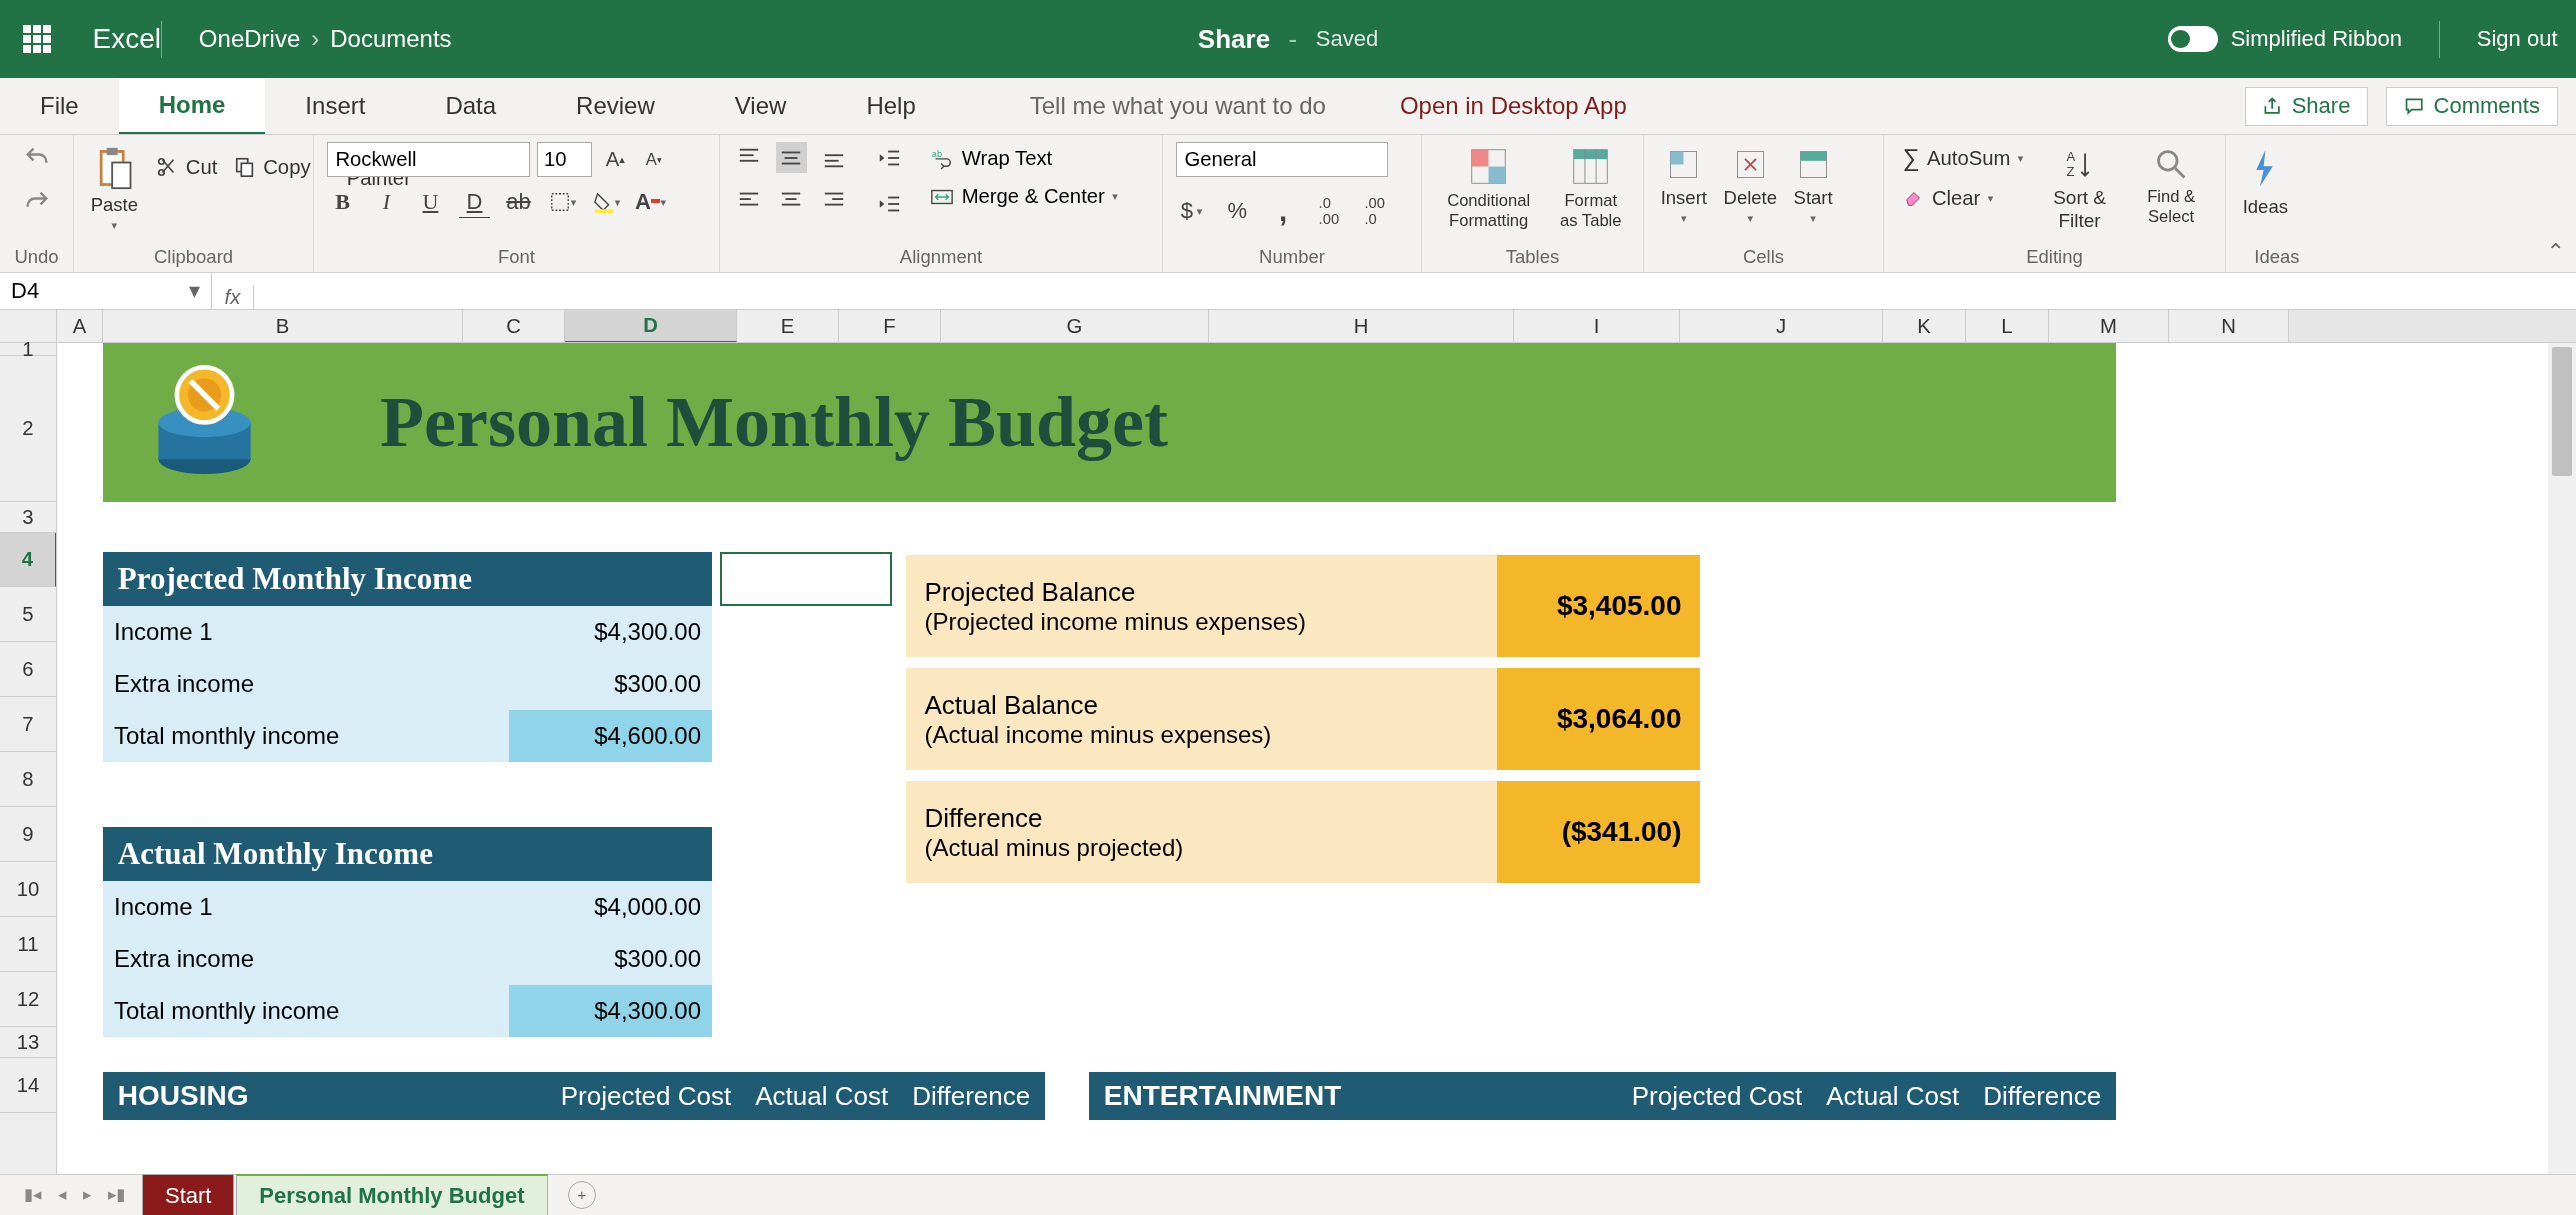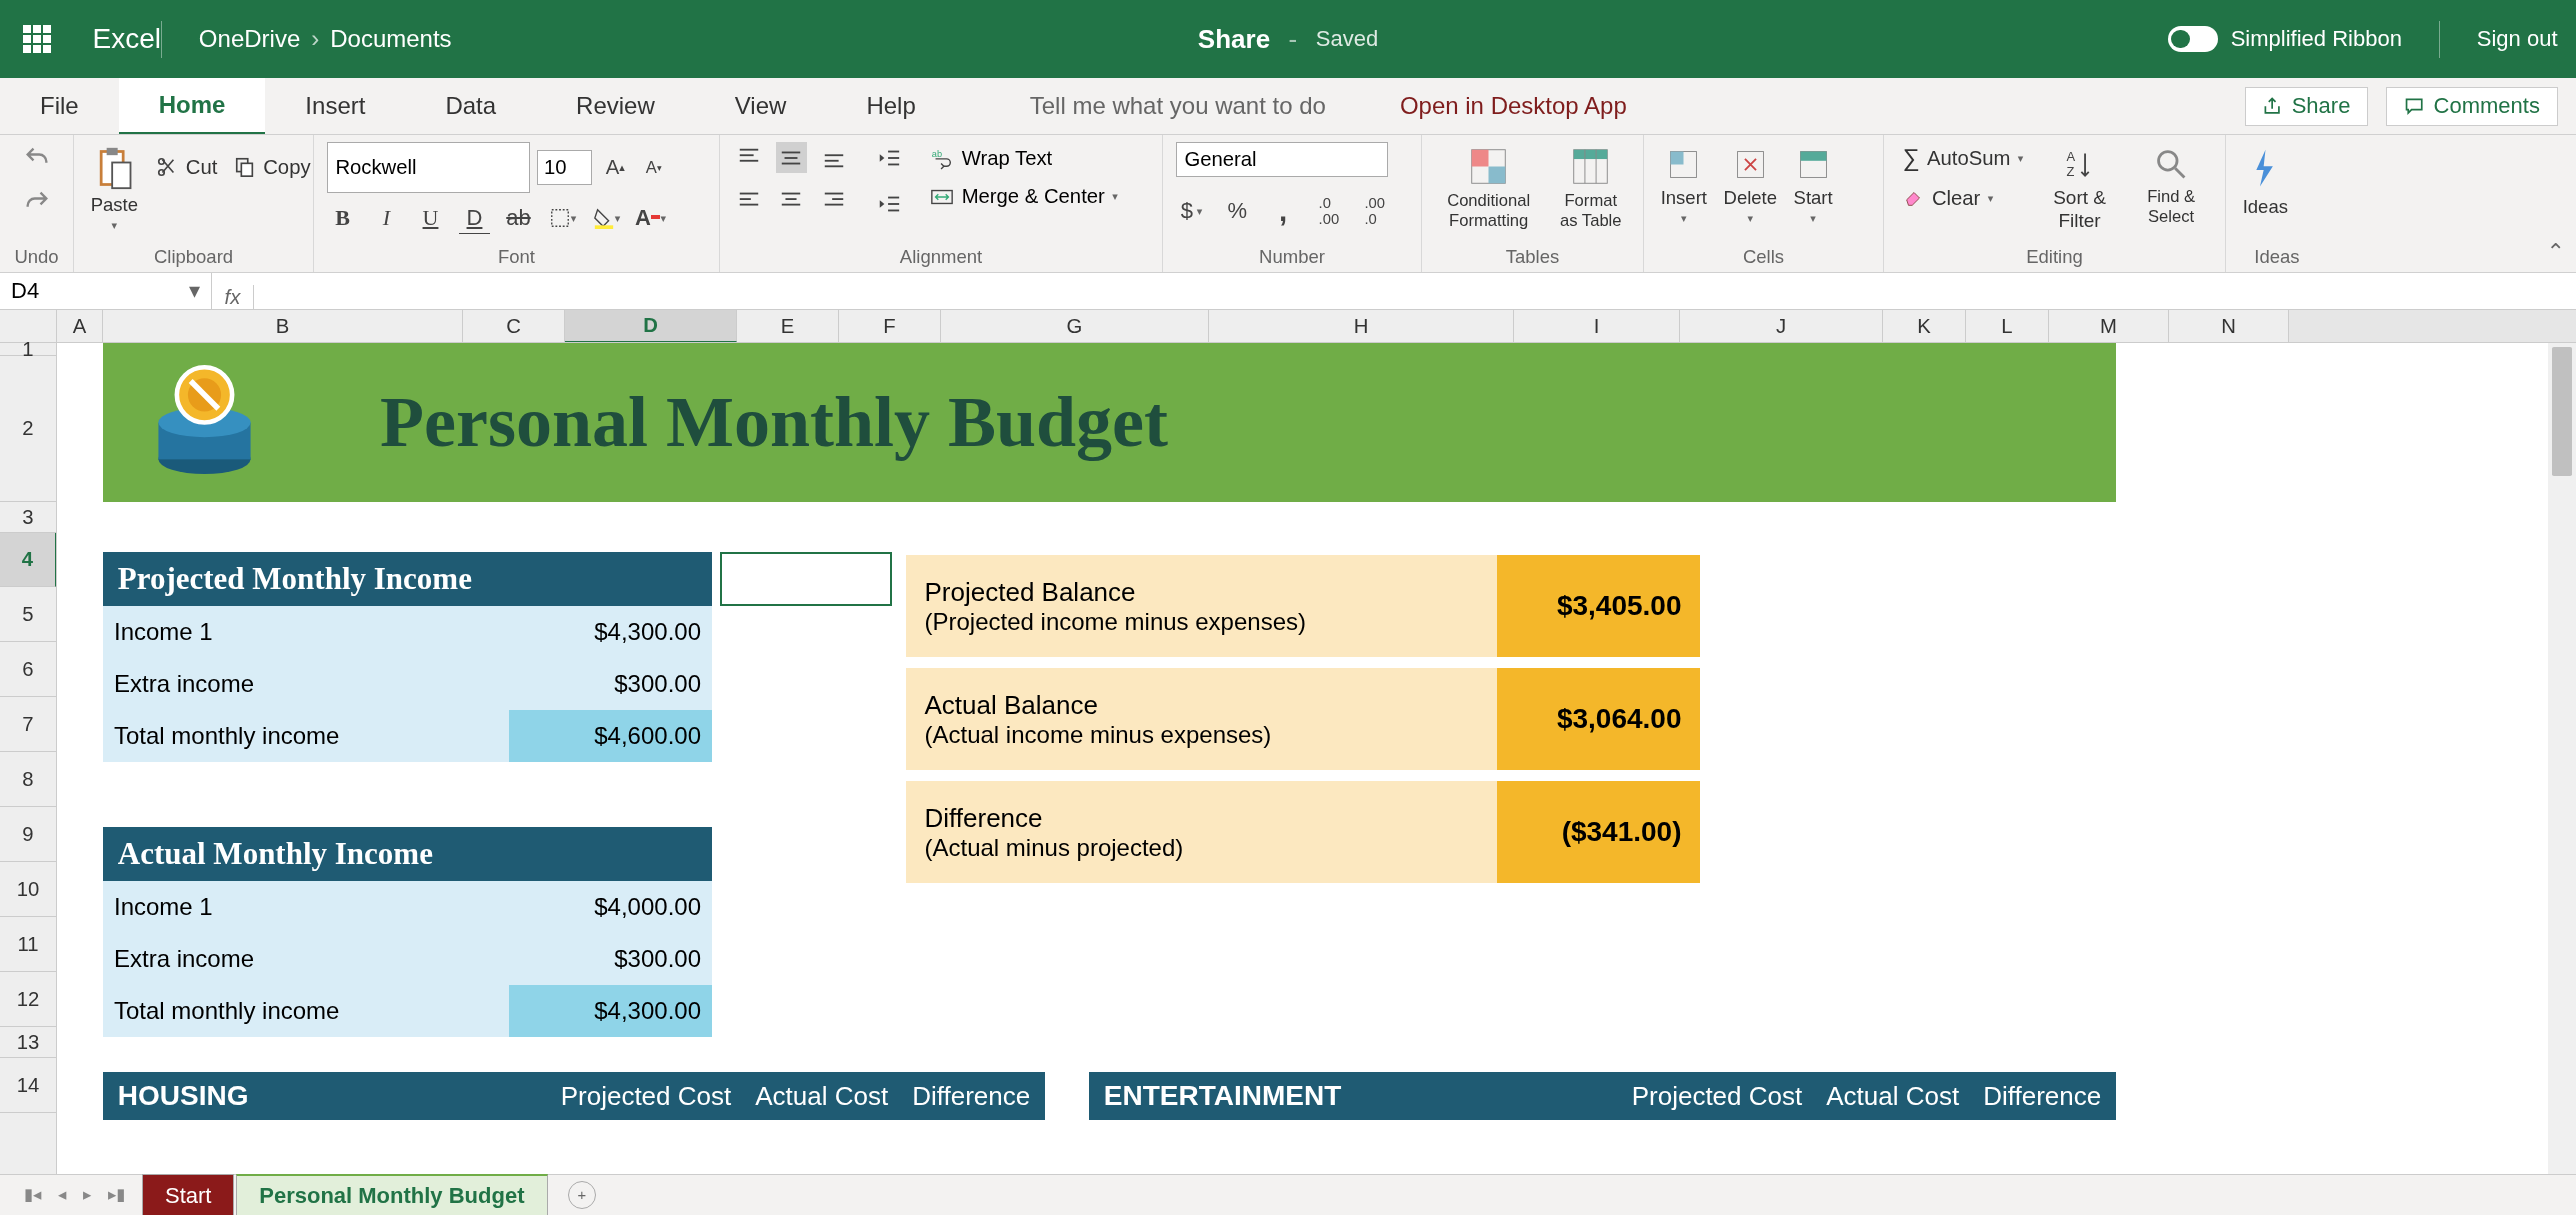--- a/index.html
+++ b/index.html
@@ -37,21 +37,21 @@
 .ribbon { background: #f3f2f1; height: 138px; display: flex; border-bottom: 0.9px solid #d0d0d0; position: relative; }
 .ribbon-group { border-right: 0.9px solid #d8d8d8; padding: 7.4px 13px 3.7px 13px; display: flex; flex-direction: column; justify-content: space-between; position: relative; }
 .ribbon-group-label { text-align: center; font-size: 18.5px; color: #666; padding-top: 3.7px; }
 .ribbon-content { display: flex; gap: 9.2px; align-items: flex-start; flex: 1; }
 .rbtn { display: flex; flex-direction: column; align-items: center; gap: 3.7px; font-size: 18.5px; color: #333; cursor: pointer; padding: 3.7px; }
 .rbtn-large svg { width: 44px; height: 44px; }
 .rbtn-row { display: flex; flex-direction: row; gap: 5.5px; }
 .rbtn-small { display: flex; align-items: center; gap: 7.4px; font-size: 20.3px; color: #333; cursor: pointer; padding: 1.8px 5.5px; }
 .rbtn-small svg, .rbtn-small .icon-box { width: 22px; height: 22px; }
 .dropdown-arrow { font-size: 11px; color: #666; }
-.font-select { width: 203px; height: 51px; border: 0.9px solid #aaa; background: #fff; font-size: 20.3px; padding: 0 7.4px; }
+.font-select { width: 203px; height: 35px; border: 0.9px solid #aaa; background: #fff; font-size: 20.3px; padding: 0 7.4px; }
 .size-select { width: 55px; height: 35px; border: 0.9px solid #aaa; background: #fff; font-size: 20.3px; padding: 0 5.5px; }
 .font-controls { display: flex; flex-direction: column; gap: 9.2px; }
 .font-top { display: flex; gap: 7.4px; align-items: center; }
 .font-bottom { display: flex; gap: 13px; align-items: center; }
 .icon-btn { width: 31px; height: 31px; display: flex; align-items: center; justify-content: center; cursor: pointer; font-size: 22px; color: #444; }
 .icon-btn.bold { font-weight: bold; font-family: 'Times New Roman'; }
 .icon-btn.italic { font-style: italic; font-family: 'Times New Roman'; }
 .icon-btn.underline { text-decoration: underline; font-family: 'Times New Roman'; }
 .align-grid { display: grid; grid-template-columns: repeat(3, 37px); grid-template-rows: repeat(2, 37px); gap: 5.5px; }
 .merge-row { display: flex; flex-direction: column; gap: 7.4px; }

